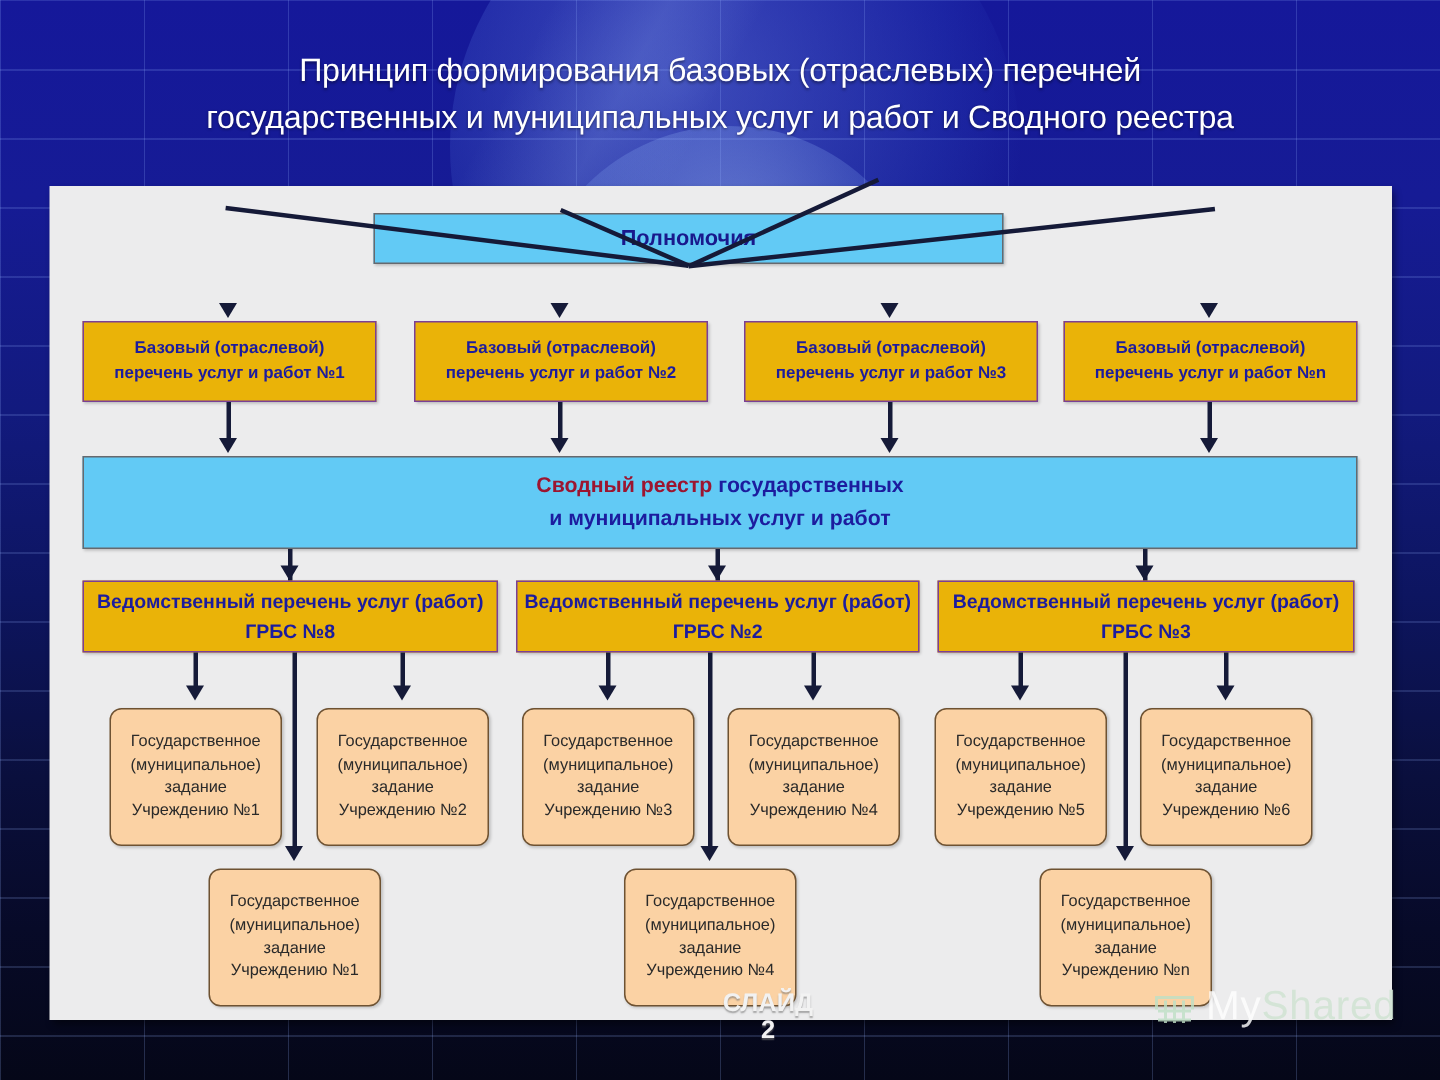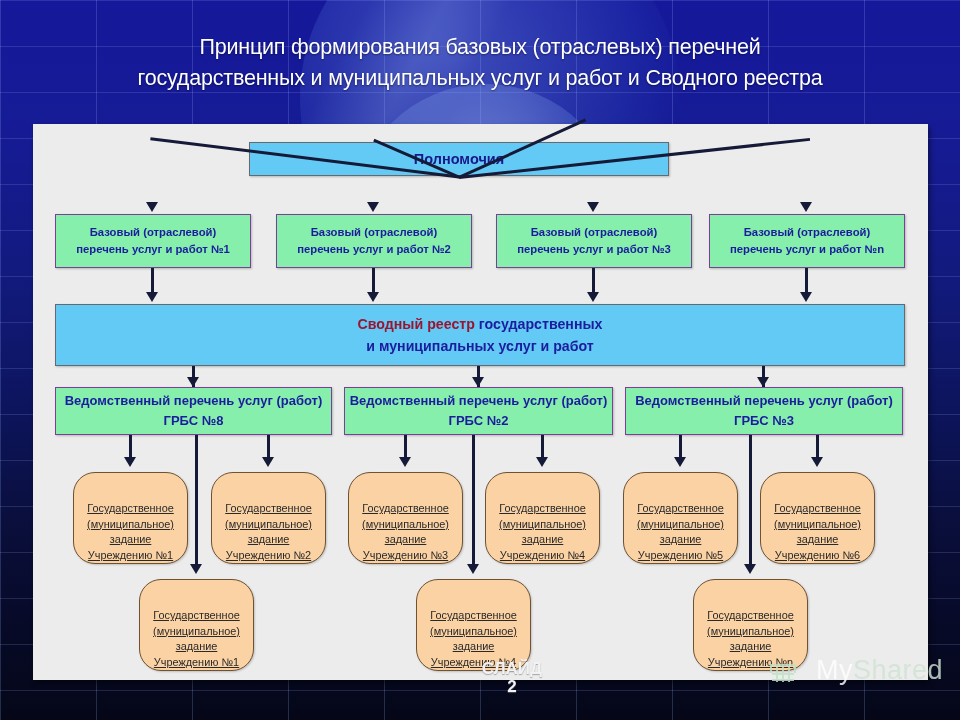--- a/index.html
+++ b/index.html
@@ -64,32 +64,31 @@
 
   
   .blue{
     background:#62caf5;border:1.6px solid #66696e;
     color:#19198c;font-weight:bold;
     display:flex;align-items:center;justify-content:center;
     box-shadow:1px 1px 2px rgba(0,0,0,.22);
   }
   
   .purple{
-    background:#86efac;border:1.6px solid #7a3f96;
+    background:#eab308;border:1.6px solid #7a3f96;
     color:#1c1c9e;font-weight:bold;
     display:flex;align-items:center;justify-content:center;
     box-shadow:1px 1px 2px rgba(0,0,0,.22);
   }
   
   .orange{
-    background:#fbd2a4;border:1.3px solid #6e5232;border-radius:22px;
+    background:#fbd2a4;border:1.3px solid #6e5232;border-radius:8px;
     color:#2a2a2a;font-weight:400;
-    display:flex;align-items:flex-end;justify-content:center;
+    display:flex;align-items:center;justify-content:center;
     box-shadow:1px 1px 2px rgba(0,0,0,.18);
-    text-decoration:underline;
   }
 
   #polnomochiya{left:216px;top:18px;width:420px;height:34px;font-size:14.5px;}
   .baselist{top:90px;width:196px;height:54px;font-size:11.3px;line-height:1.55;}
   #bl0{left:22px;} #bl1{left:243px;} #bl2{left:463px;} #bl3{left:676px;}
 
   #svodnyi{
     left:22px;top:180px;width:850px;height:62px;font-size:14.2px;line-height:1.55;
   }
   #svodnyi .red{color:#9c1530;}
@@ -118,21 +117,21 @@
   #slaid{
     position:absolute;left:452px;top:660px;width:120px;text-align:center;
     color:#f2f2f2;font-size:17px;font-weight:bold;line-height:1.05;
     text-shadow:0 1px 1px rgba(120,120,120,.6);white-space:pre-line;
   }
   #myshared{
     position:absolute;left:770px;top:655px;display:flex;align-items:center;gap:8px;
     opacity:.82;
   }
   #myshared .ms-text{font-size:27px;letter-spacing:.5px;}
-  #myshared .ms-my{color:#ffffff;margin-left:12px;}
+  #myshared .ms-my{color:#ffffff;}
   #myshared .ms-shared{color:#cfe3d2;}
   #ms-glyph{width:26px;height:22px;position:relative;}
   #ms-glyph i{position:absolute;background:#bfe0c6;display:block;}
 </style>
 </head>
 <body>
 
 <div id="slide">
 
   <div id="globe"></div>

